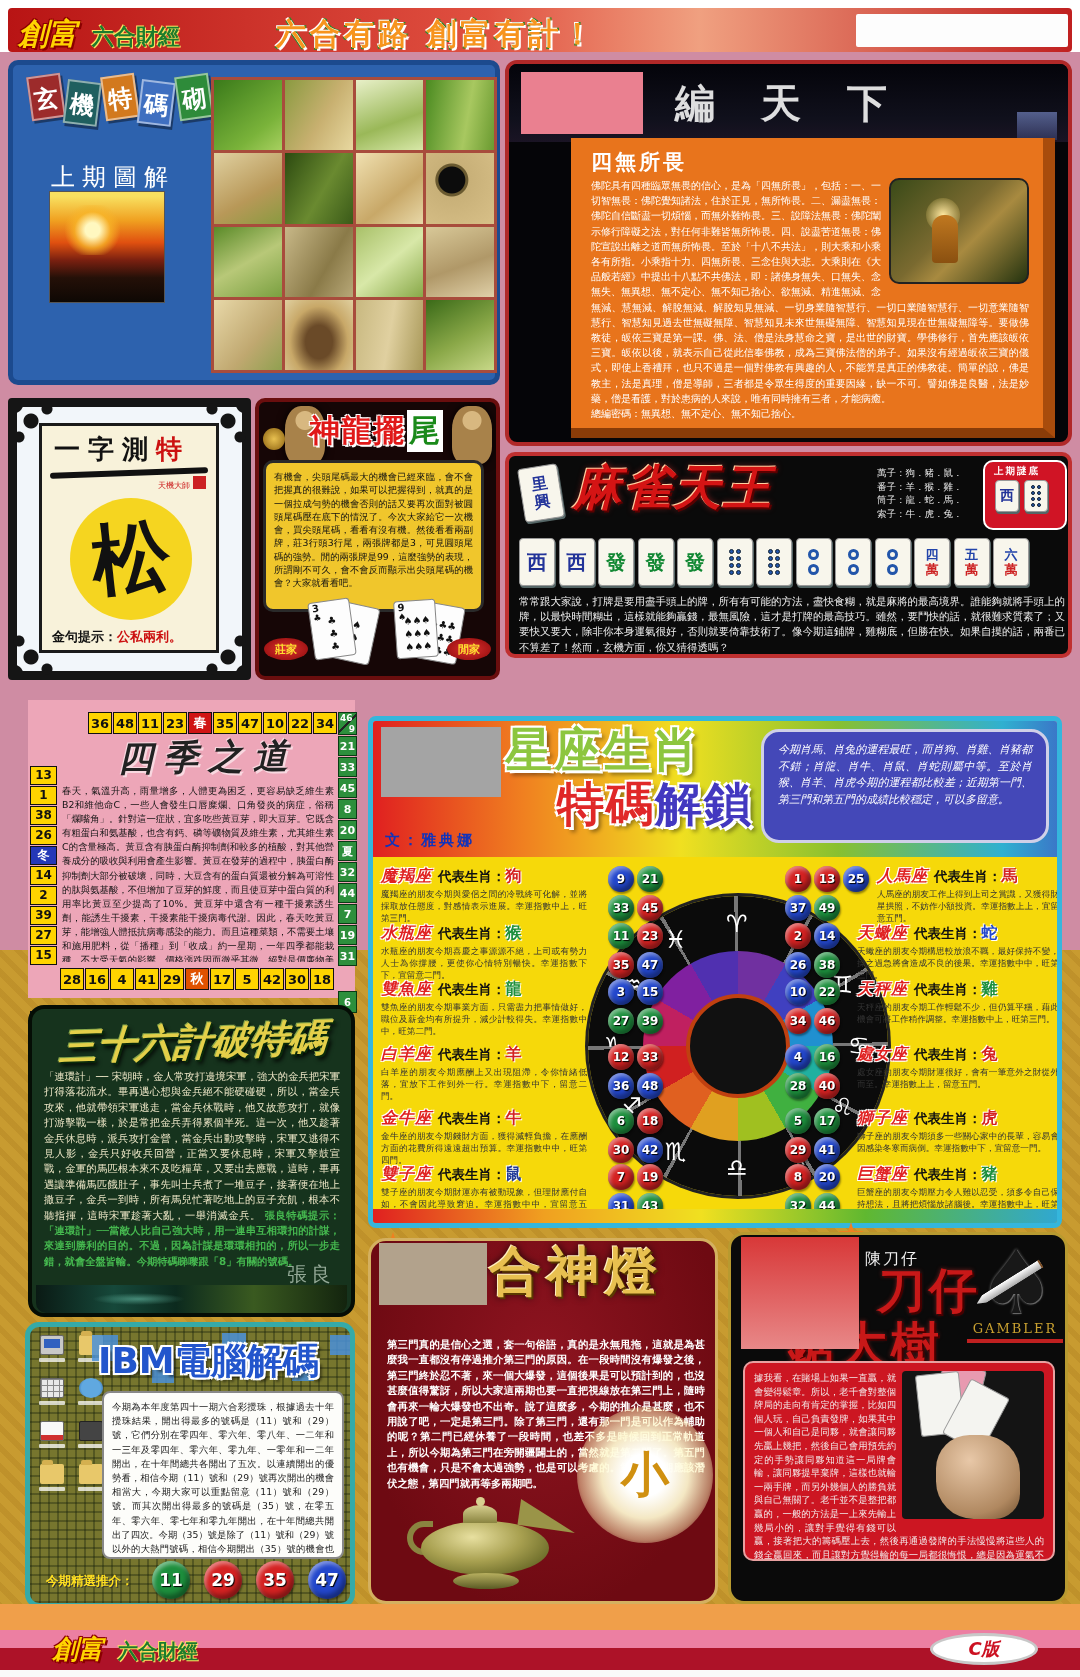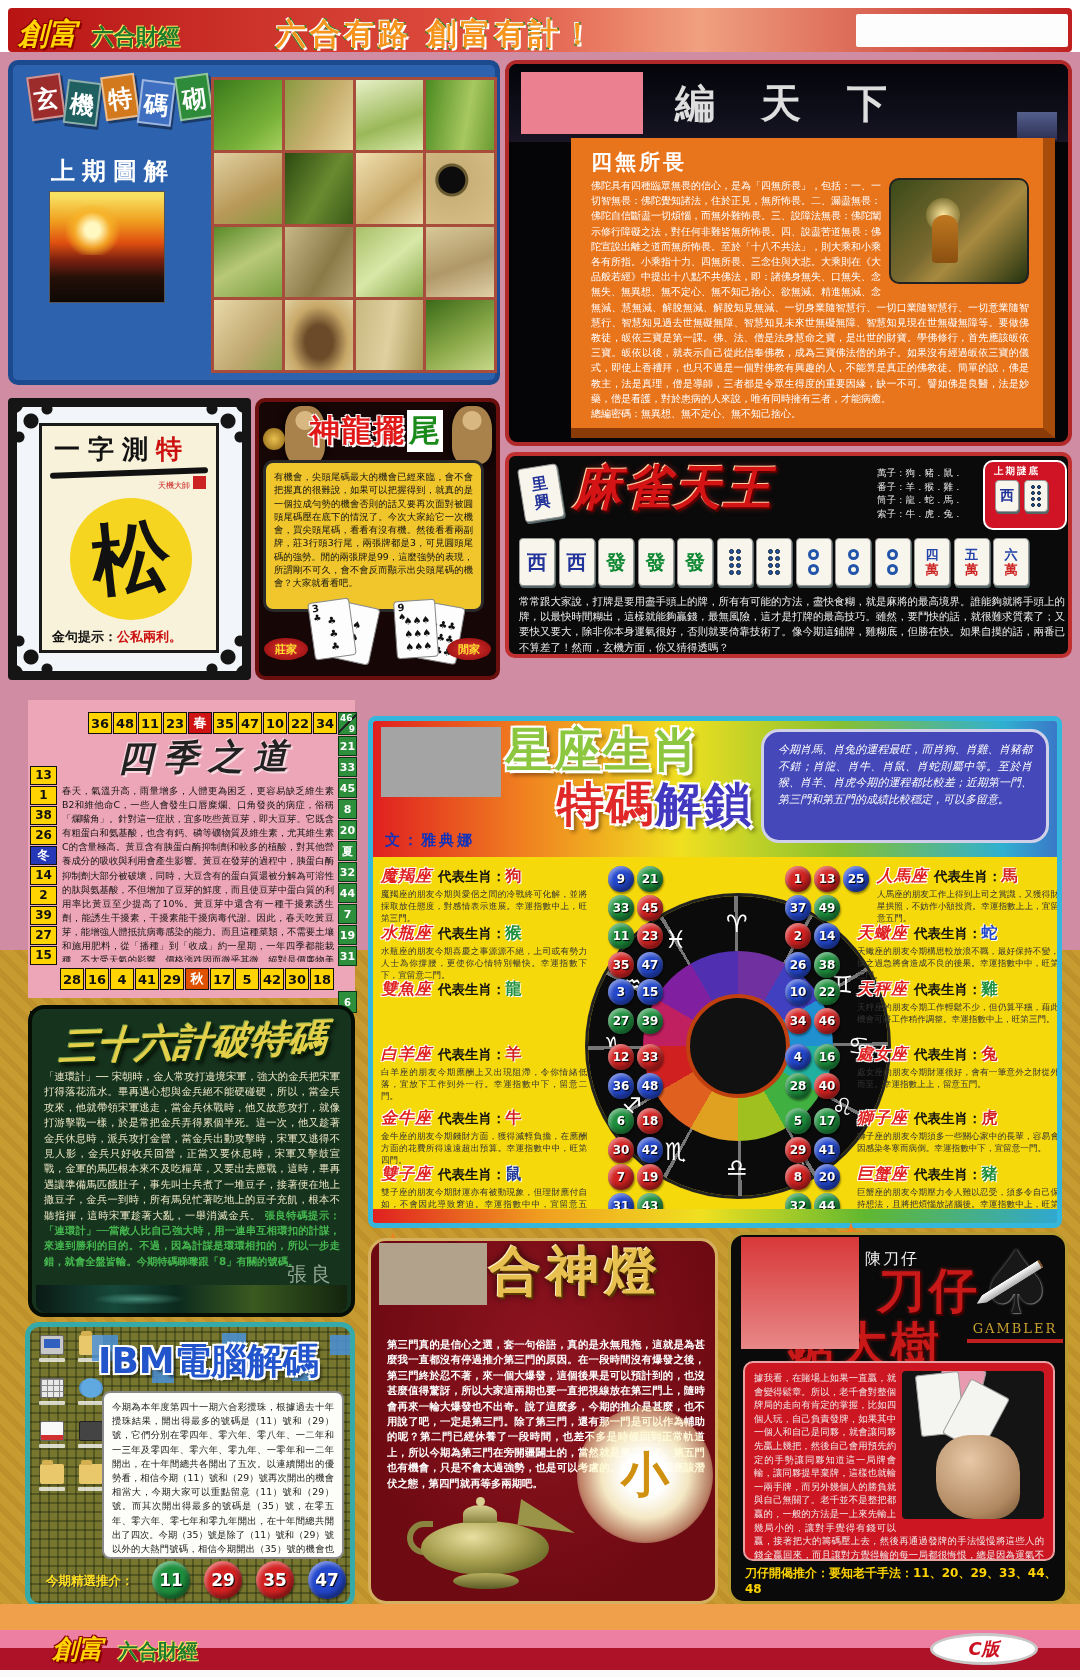--- a/index.html
+++ b/index.html
@@ -24,21 +24,21 @@
   #goldband{top:950px;height:660px;background:#c89b30;
     background-image:repeating-linear-gradient(45deg,rgba(140,90,10,.15) 0 6px,transparent 6px 14px);}
 
   
   #puzzlebox{left:8px;top:60px;width:492px;height:325px;background:#2d62ae;border:5px solid #1c4a8e;border-radius:10px;}
   .ptile{display:inline-block;width:34px;height:44px;margin-right:3px;color:#fff;font-weight:bold;font-size:24px;
     text-align:center;line-height:44px;border:2px solid rgba(255,255,255,.5);box-shadow:2px 3px 0 rgba(0,0,0,.4);}
   .ptile:nth-child(odd){transform:rotate(-8deg);}
   .ptile:nth-child(even){transform:rotate(7deg) translateY(6px);}
   #puzzle-title-tiles{left:16px;top:10px;}
-  #puzzle-sub{left:38px;top:90px;font-size:24px;font-weight:bold;color:#fff;letter-spacing:7px;text-align:center;}
+  #puzzle-sub{left:38px;top:96px;font-size:24px;font-weight:normal;color:#fff;letter-spacing:7px;text-align:center;}
   #fireimg{left:36px;top:126px;width:116px;height:112px;border:1px solid #555;
     background:linear-gradient(to bottom,#f8e060 4%,#f0a020 26%,#e05010 46%,#7a2010 62%,#241008 78%,#0e0804);}
   #fireimg::after{content:"";position:absolute;left:10%;top:12%;width:55%;height:45%;
     background:radial-gradient(circle,#fff8c0 0 18%,rgba(248,180,40,.8) 45%,transparent 70%);}
   #puzzle-grid{left:198px;top:12px;width:286px;height:296px;display:grid;
     grid-template-columns:repeat(4,1fr);grid-template-rows:repeat(4,1fr);gap:3px;background:#a84c3c;padding:3px;}
   .pcell{width:100%;height:100%;}
   .pc0{background:linear-gradient(140deg,#3a7a1a,#7ab33a 70%,#a8d060);}
   .pc1{background:linear-gradient(120deg,#8a9a40,#c8b070 55%,#e8d8a0);}
   .pc2{background:linear-gradient(160deg,#e8f0c8,#9ab858 60%,#d8e8a8);}
@@ -744,20 +744,21 @@
           </div>
           <div class="zrow left" style="top: 122px;">
             <div class="zballs">
               <div class="ball b" style="height: 26px; width: 26px; font-size: 12px;">3</div>
               <div class="ball b" style="height: 26px; width: 26px; font-size: 12px;">15</div>
               <div class="ball g" style="height: 26px; width: 26px; font-size: 12px;">27</div>
               <div class="ball g" style="height: 26px; width: 26px; font-size: 12px;">39</div>
             </div>
             <div class="zin">
               <div class="zhead"><span class="zname">雙魚座</span><span class="zlabel">代表生肖：</span><span class="zanimal" style="color: rgb(29, 143, 61);">龍</span></div>
+              <div class="ztext">雙魚座的朋友今期事業方面，只需盡力把事情做好，職位及薪金均有所提升，減少計較得失。幸運指數中中，旺第二門。</div>
             </div>
           </div>
           <div class="zrow left" style="top: 187px;">
             <div class="zballs">
               <div class="ball r" style="height: 26px; width: 26px; font-size: 12px;">12</div>
               <div class="ball r" style="height: 26px; width: 26px; font-size: 12px;">33</div>
               <div class="ball b" style="height: 26px; width: 26px; font-size: 12px;">36</div>
               <div class="ball b" style="height: 26px; width: 26px; font-size: 12px;">48</div>
             </div>
             <div class="zin">
@@ -901,21 +902,20 @@
     </div>
     <div class="abs" id="gam-panel">
       <div id="gam-photo">
         <div class="gcard" style="left:34px;top:-6px;transform:rotate(14deg);background:#e89ab0;"></div>
         <div class="gcard" style="left:16px;top:2px;transform:rotate(-6deg);"></div>
         <div class="gcard" style="left:52px;top:14px;transform:rotate(28deg);"></div>
         <div id="gam-hand"></div>
       </div>
       <span>據我看，在賭場上如果一直贏，就會變得鬆章。所以，老千會對整個牌局的走向有肯定的掌握，比如四個人玩，自己負責發牌，如果其中一個人和自己是同夥，就會讓同夥先贏上幾把，然後自己會用預先約定的手勢讓同夥知道這一局牌會輸，讓同夥提早棄牌，這樣也就輸一兩手牌，而另外幾個人的勝負就與自己無關了。老千並不是整把都贏的，一般的方法是一上來先輸上幾局小的，讓對手覺得有錢可以贏，接著把大的籌碼壓上去，然後再通過發牌的手法慢慢將這些人的錢全贏回來，而且讓對方覺得輸的每一局都很悔恨，總是因為運氣不好。只要自己發牌，不讓他人怎麼洗，到最後通過自己的控制還是想讓誰贏就讓誰贏。常見的發牌術，例如抽底、一張牌藏在袖子裏、控牌，想發給誰就發給誰。現在，能將牌做記號等，千變萬化，很難防止。</span>
     </div>
-    <div class="abs" id="gam-tip">刀仔開偈推介：要知老千手法：11、20、29、33、44、48</div>
   </div>
 
   <div class="band" id="f-orange"></div>
   <div class="band" id="f-pink"></div>
   <div class="band" id="f-crimson"></div>
   <div class="band" id="f-white"></div>
   <div class="abs" id="f-logo-main">創富</div>
   <div class="abs" id="f-logo-sub">六合財經</div>
   <div class="abs" id="f-edition">C版</div>
 

